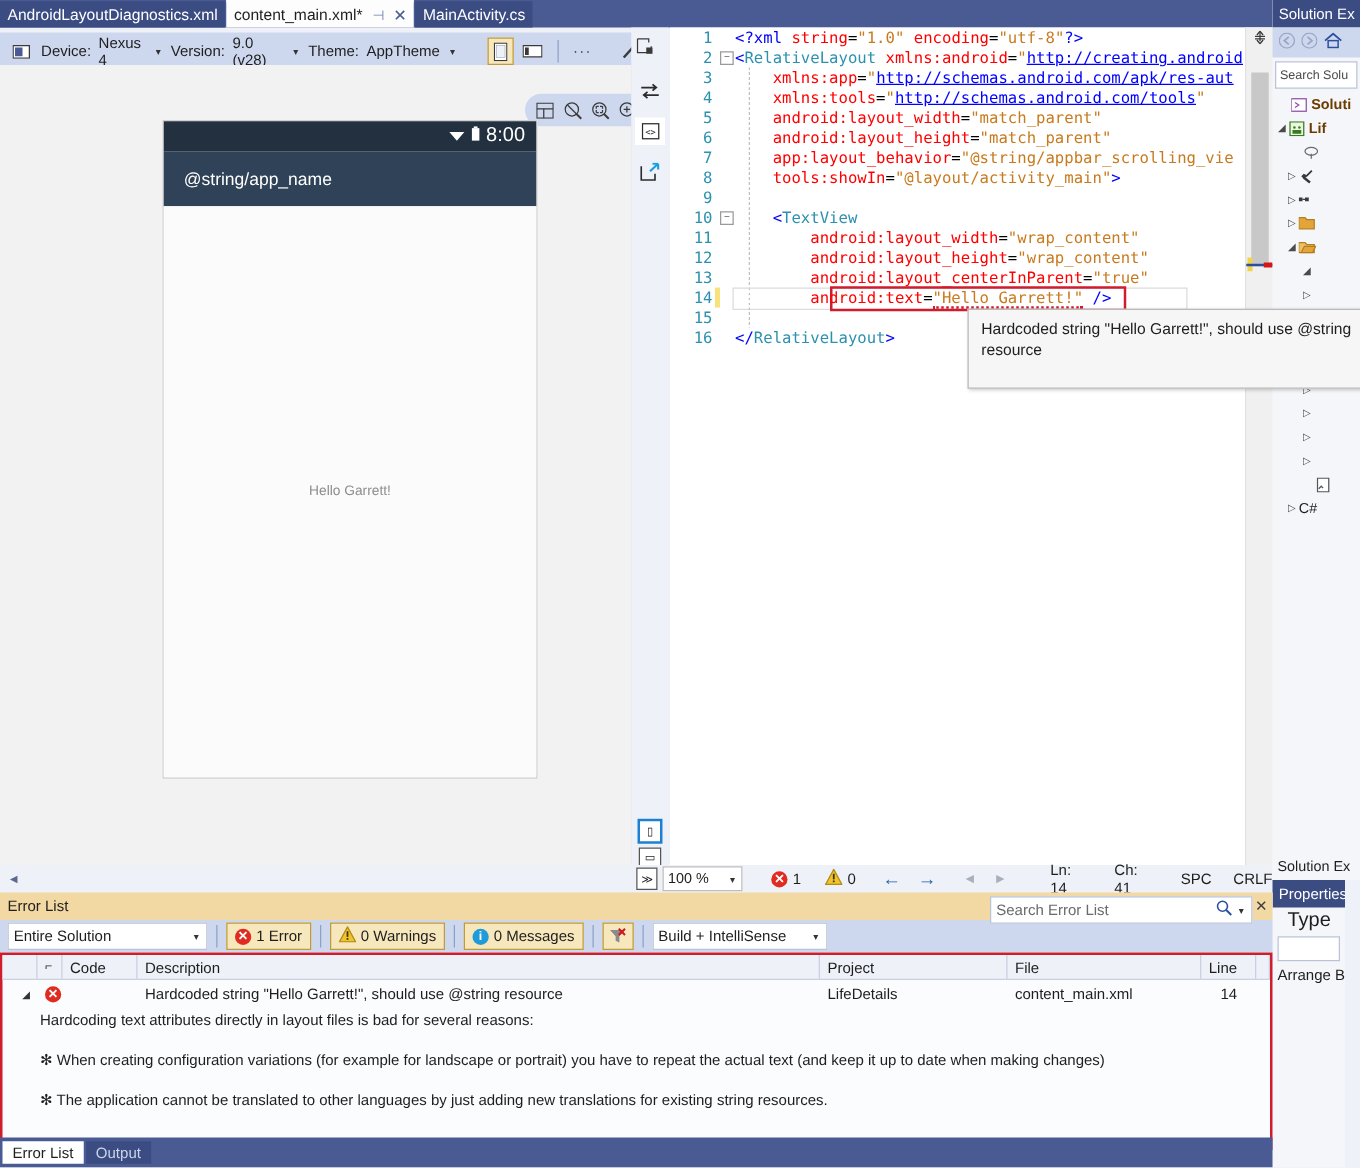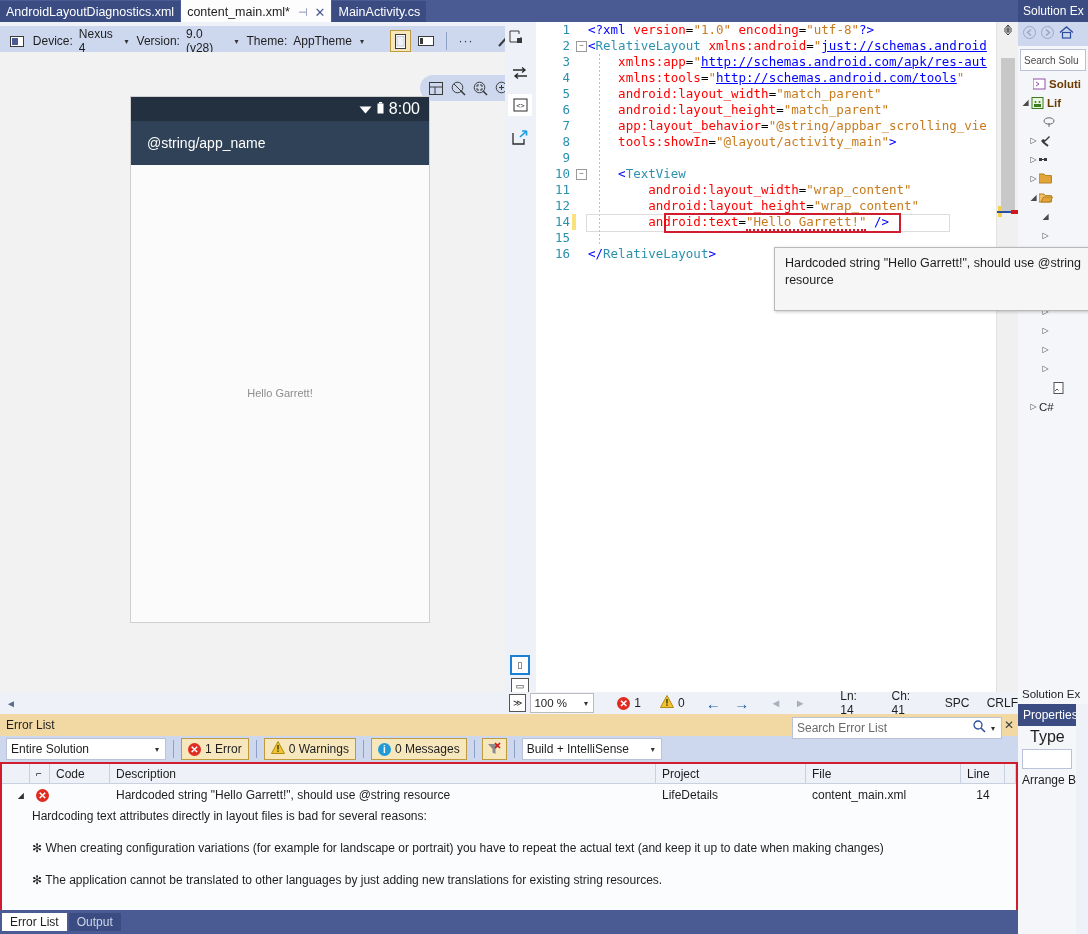--- a/index.html
+++ b/index.html
@@ -308,32 +308,33 @@
       </svg>
   </span>
 </div>
 <div class="abs" id="rail-bottom">
   <span class="rail-sm blue">▯</span>
   <span class="rail-sm">▭</span>
 </div>
 
 <div class="abs" id="editor">
   <div id="code">
-      <div class="cl"><span class="ln">1</span><span class="ctext"><span class="k-punct">&lt;?xml </span><span class="k-attr">version</span><span class="k-plain">=</span><span class="k-str">"1.0"</span><span class="k-attr"> encoding</span><span class="k-plain">=</span><span class="k-str">"utf-8"</span><span class="k-punct">?&gt;</span></span></div>
-      <div class="cl"><span class="ln">2</span><span class="fold">−</span><span class="ctext"><span class="k-punct">&lt;</span><span class="k-el">RelativeLayout</span><span class="k-attr"> xmlns:android</span><span class="k-plain">=</span><span class="k-str">"</span><span class="k-url">just://schemas.android</span></span></div>
+      <div class="cl"><span class="ln">1</span><span class="ctext"><span class="k-punct">&lt;?xml </span><span class="k-attr">string</span><span class="k-plain">=</span><span class="k-str">"1.0"</span><span class="k-attr"> encoding</span><span class="k-plain">=</span><span class="k-str">"utf-8"</span><span class="k-punct">?&gt;</span></span></div>
+      <div class="cl"><span class="ln">2</span><span class="fold">−</span><span class="ctext"><span class="k-punct">&lt;</span><span class="k-el">RelativeLayout</span><span class="k-attr"> xmlns:android</span><span class="k-plain">=</span><span class="k-str">"</span><span class="k-url">http://creating.android</span></span></div>
       <div class="cl"><span class="ln">3</span><span class="guide"></span><span class="ctext"><span class="k-attr">    xmlns:app</span><span class="k-plain">=</span><span class="k-str">"</span><span class="k-url">http://schemas.android.com/apk/res-aut</span></span></div>
       <div class="cl"><span class="ln">4</span><span class="guide"></span><span class="ctext"><span class="k-attr">    xmlns:tools</span><span class="k-plain">=</span><span class="k-str">"</span><span class="k-url">http://schemas.android.com/tools</span><span class="k-str">"</span></span></div>
       <div class="cl"><span class="ln">5</span><span class="guide"></span><span class="ctext"><span class="k-attr">    android:layout_width</span><span class="k-plain">=</span><span class="k-str">"match_parent"</span></span></div>
       <div class="cl"><span class="ln">6</span><span class="guide"></span><span class="ctext"><span class="k-attr">    android:layout_height</span><span class="k-plain">=</span><span class="k-str">"match_parent"</span></span></div>
       <div class="cl"><span class="ln">7</span><span class="guide"></span><span class="ctext"><span class="k-attr">    app:layout_behavior</span><span class="k-plain">=</span><span class="k-str">"@string/appbar_scrolling_vie</span></span></div>
       <div class="cl"><span class="ln">8</span><span class="guide"></span><span class="ctext"><span class="k-attr">    tools:showIn</span><span class="k-plain">=</span><span class="k-str">"@layout/activity_main"</span><span class="k-punct">&gt;</span></span></div>
       <div class="cl"><span class="ln">9</span><span class="guide"></span><span class="ctext"></span></div>
       <div class="cl"><span class="ln">10</span><span class="guide"></span><span class="fold">−</span><span class="ctext"><span class="k-punct">    &lt;</span><span class="k-el">TextView</span></span></div>
       <div class="cl"><span class="ln">11</span><span class="guide"></span><span class="ctext"><span class="k-attr">        android:layout_width</span><span class="k-plain">=</span><span class="k-str">"wrap_content"</span></span></div>
       <div class="cl"><span class="ln">12</span><span class="guide"></span><span class="ctext"><span class="k-attr">        android:layout_height</span><span class="k-plain">=</span><span class="k-str">"wrap_content"</span></span></div>
+      <div class="cl"><span class="ln">13</span><span class="guide"></span><span class="ctext"><span class="k-attr">        android:layout_centerInParent</span><span class="k-plain">=</span><span class="k-str">"true"</span></span></div>
       <div class="cl"><span class="ln">14</span><span class="chgmark"></span><span class="guide"></span><div id="curline"></div><span class="errbox" style="width:233px;left:128px;top:-1px;"></span><span class="ctext"><span class="k-attr">        android:text</span><span class="k-plain">=</span><span class="k-str squiggle">"Hello Garrett!"</span><span class="k-punct"> /&gt;</span></span></div>
       <div class="cl"><span class="ln">15</span><span class="guide"></span><span class="ctext"></span></div>
       <div class="cl"><span class="ln">16</span><span class="ctext"><span class="k-punct">&lt;/</span><span class="k-el">RelativeLayout</span><span class="k-punct">&gt;</span></span></div>
     </div>
 </div>
 <div class="abs" id="ed-scroll">
   <div class="up">
     <svg width="12" height="12" viewBox="0 0 12 12">
         <path d="M2 5 h8 M6 1 v8 M2 7 h8" stroke="#3a3a3a" fill="none"></path>
         <path d="M6 1 L3.5 4 M6 1 L8.5 4 M6 11 L3.5 8 M6 11 L8.5 8" stroke="#3a3a3a" fill="none"></path>

